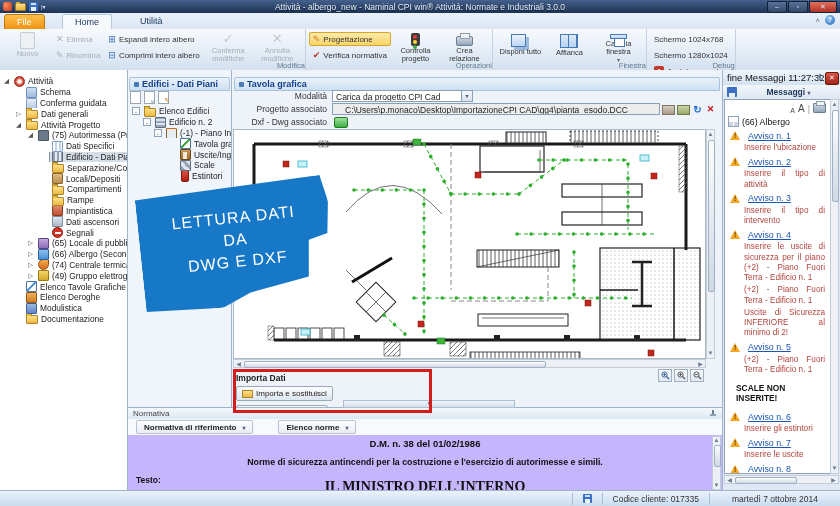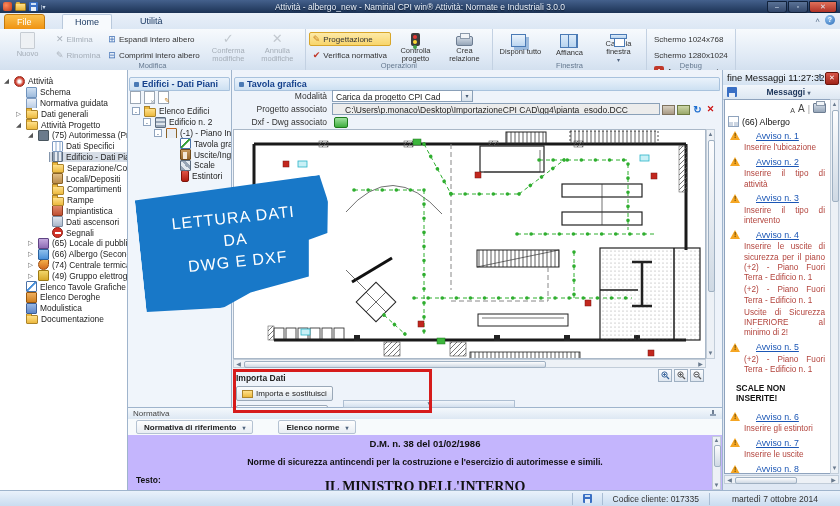--- a/index.html
+++ b/index.html
@@ -28,21 +28,21 @@
   #tab-file{left:4px;background:linear-gradient(#fbc04d,#ef9312);color:#fff;border-radius:3px 3px 0 0;border:1px solid #c27a10;font-weight:normal;}
   #tab-home{left:62px;background:#f7fafd;border:1px solid #b9c9dc;border-bottom-color:#f7fafd;border-radius:2px 2px 0 0;}
   #tab-utilita{left:128px;}
   #tabrow-right{position:absolute;right:5px;top:2px;display:flex;gap:5px;align-items:center;}
   .help-circ{width:10px;height:10px;border-radius:50%;background:radial-gradient(circle at 35% 30%,#8fc2f0,#2f6db8);color:#fff;font-size:7px;font-weight:bold;text-align:center;line-height:10px;}
   .rib-collapse{color:#5f7590;font-size:8px;}
 
   
   #ribbon{position:absolute;left:0;top:29px;width:840px;height:41px;background:linear-gradient(#f7fafd,#dfe9f5 70%,#d3e0ef);border-bottom:1px solid #b5c6da;display:flex;}
   .rgroup{position:relative;height:41px;border-right:1px solid #c3d1e2;display:flex;align-items:flex-start;padding:1px 3px 9px 3px;box-sizing:border-box;}
-  .glabel{position:absolute;left:0;right:0;bottom:0;text-align:center;font-size:7.5px;color:#64788f;}
+  .glabel{position:absolute;left:0;right:0;bottom:0;text-align:right;font-size:7.5px;color:#64788f;}
   .rbtn-lg{width:47px;height:31px;display:flex;flex-direction:column;align-items:center;justify-content:flex-start;border:1px solid transparent;border-radius:2px;margin-top:1px;}
   .rbtn-lg .rlab{font-size:7.5px;line-height:1.1;text-align:center;color:#333;margin-top:1px;}
   .rbtn-lg .bigglyph{font-size:13px;line-height:14px;color:#8a94a0;}
   .rcol{display:flex;flex-direction:column;gap:2px;padding-top:2px;}
   .rbtn-sm{display:flex;align-items:center;gap:3px;height:12px;font-size:8px;color:#333;padding:0 3px;border:1px solid transparent;border-radius:2px;white-space:nowrap;}
   .disabled .rlab,.rbtn-sm.disabled{color:#a5aeb8;}
   .disabled .bigglyph{color:#c2c8cf;}
   .rbtn-sm.hl{background:linear-gradient(#fdeaa8,#f8d56b);border:1px solid #d8a62a;}
   .ric-page{width:13px;height:15px;background:#fdfdfd;border:1px solid #aab4bf;border-radius:1px;}
   .ric-page.faded{background:#eef1f4;border-color:#c6ccd3;}
@@ -188,21 +188,21 @@
   .printer-sm::before{content:"";position:absolute;left:2px;top:-3px;width:7px;height:3px;background:#f2f5f8;border:1px solid #8b99aa;}
   #msg-vscroll{position:absolute;right:1px;top:29px;width:9px;bottom:16px;background:#edf1f6;border:1px solid #c2cdd9;box-sizing:border-box;}
   #msg-hscroll{position:absolute;left:1px;right:1px;bottom:6px;height:9px;background:#edf1f6;border:1px solid #c2cdd9;box-sizing:border-box;}
   #msg-list{position:absolute;left:3px;top:16px;right:11px;bottom:0;overflow:hidden;}
   #msg-section{display:flex;align-items:center;gap:3px;font-size:8.8px;color:#111;margin-bottom:2px;}
   .orgtree-icon{width:9px;height:9px;flex:none;background:
     linear-gradient(#fff,#fff) 0 0/4px 4px no-repeat,
     linear-gradient(#cdd6e2,#cdd6e2) 5px 5px/4px 4px no-repeat,
     linear-gradient(#cdd6e2,#cdd6e2) 0 5px/4px 4px no-repeat;border:1px solid #8fa3bd;}
   .avviso{margin-top:3px;}
-  .avviso-head{display:flex;align-items:center;gap:16px;height:11px;margin-left:2px;}
+  .avviso-head{display:flex;align-items:center;gap:8px;height:11px;margin-left:2px;}
   .warn-tri{position:relative;width:0;height:0;border-left:5px solid transparent;border-right:5px solid transparent;border-bottom:9px solid #f5a623;flex:none;}
   .warn-tri::after{content:"!";position:absolute;left:-1px;top:1px;font-size:7px;font-weight:bold;color:#6e4a00;}
   .avviso-link{font-size:8.8px;color:#1b56b5;text-decoration:underline;}
   .aline{font-size:8.2px;color:#b2433c;text-align:justify;margin:2px 2px 2px 16px;line-height:1.25;}
   .afoot{font-size:8.4px;color:#111;font-weight:bold;margin:8px 2px 8px 8px;}
   .aline:empty,.afoot:empty{display:none;}
 
   
   #statusbar{position:absolute;left:0;top:490px;width:840px;height:16px;background:linear-gradient(#eaf2fb,#c9dcf0);border-top:1px solid #9fb4cc;display:flex;align-items:center;justify-content:flex-end;font-size:8.5px;color:#333;box-sizing:border-box;}
   .sb-seg{border-left:1px solid #a8bdd4;height:12px;line-height:12px;padding:0 10px;display:flex;align-items:center;gap:4px;}
@@ -348,21 +348,21 @@
         <span class="cell">
           <span class="ti i-schema"></span>
           <span class="tlabel">Schema</span>
         </span>
       </div>
 
       <div class="trow lv1">
         <span class="tw"></span>
         <span class="cell">
           <span class="ti i-wizard"></span>
-          <span class="tlabel">Normativa guidata</span>
+          <span class="tlabel">Conferma guidata</span>
         </span>
       </div>
 
       <div class="trow lv1">
         <span class="tw">▷</span>
         <span class="cell">
           <span class="ti i-folder"></span>
           <span class="tlabel">Dati generali</span>
         </span>
       </div>

